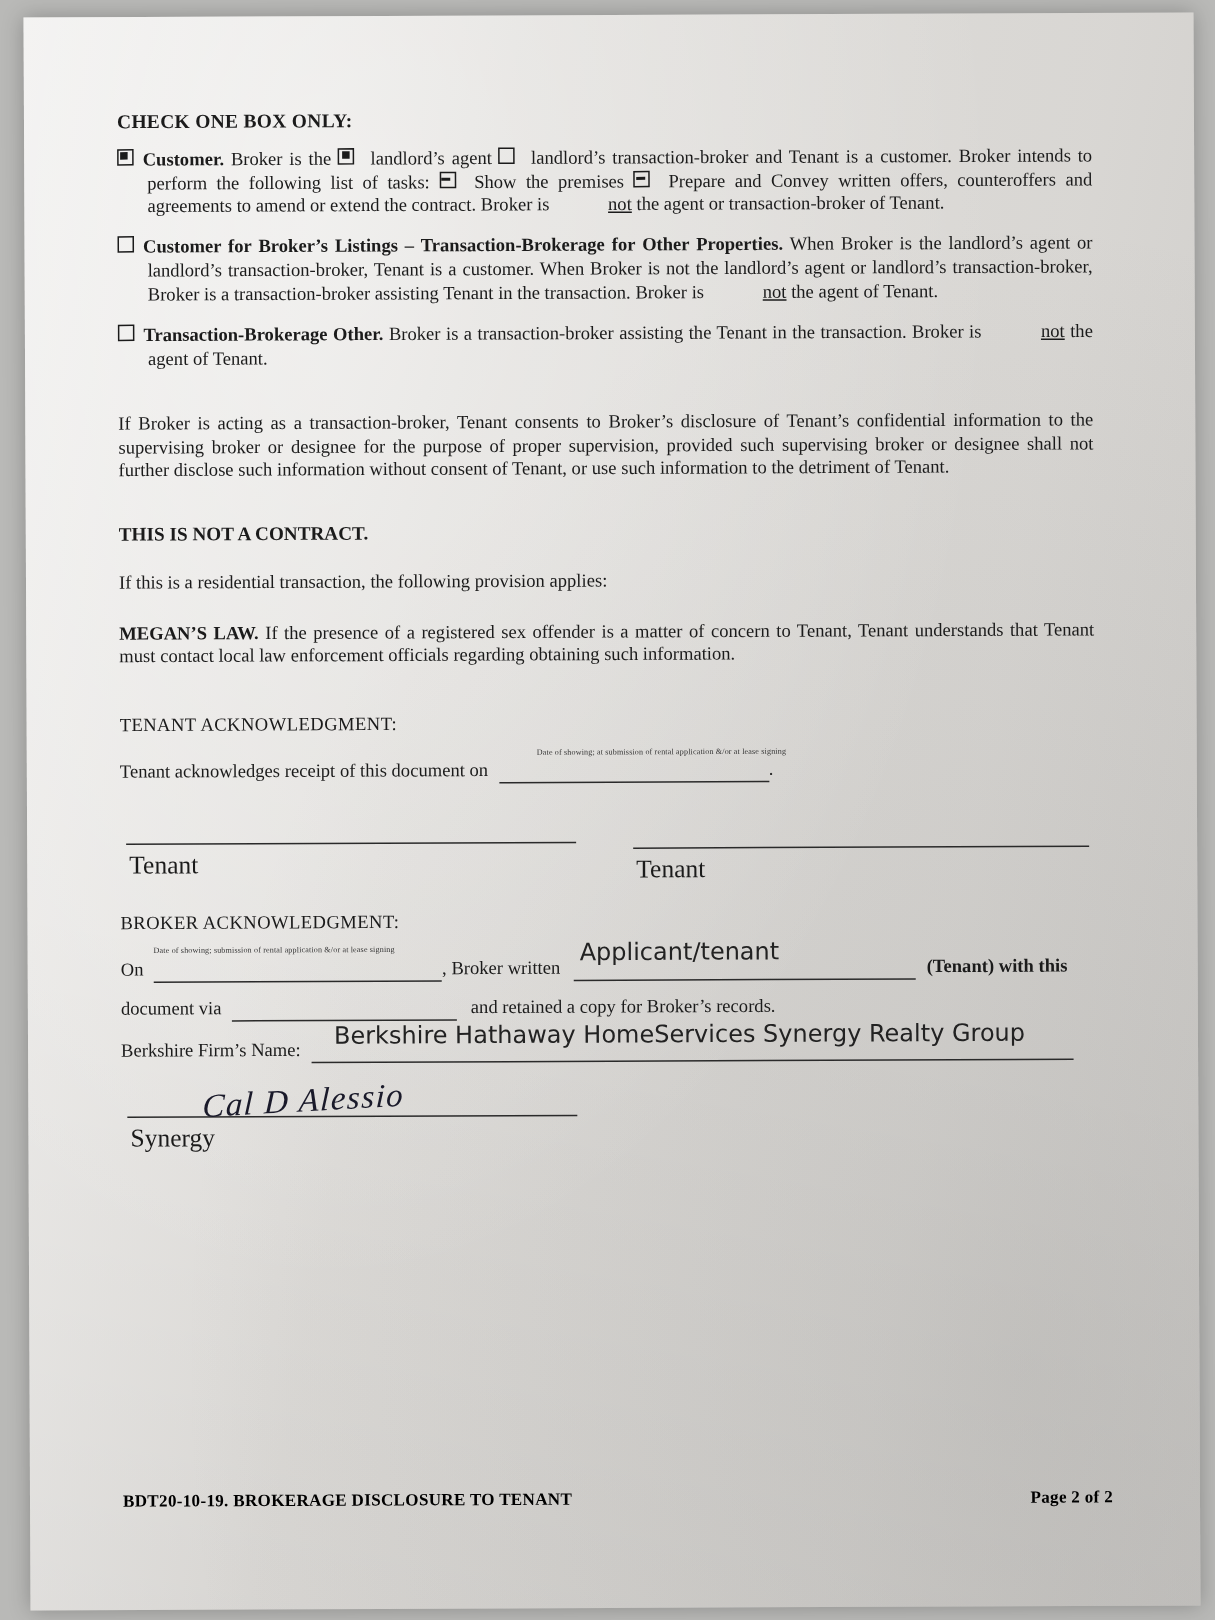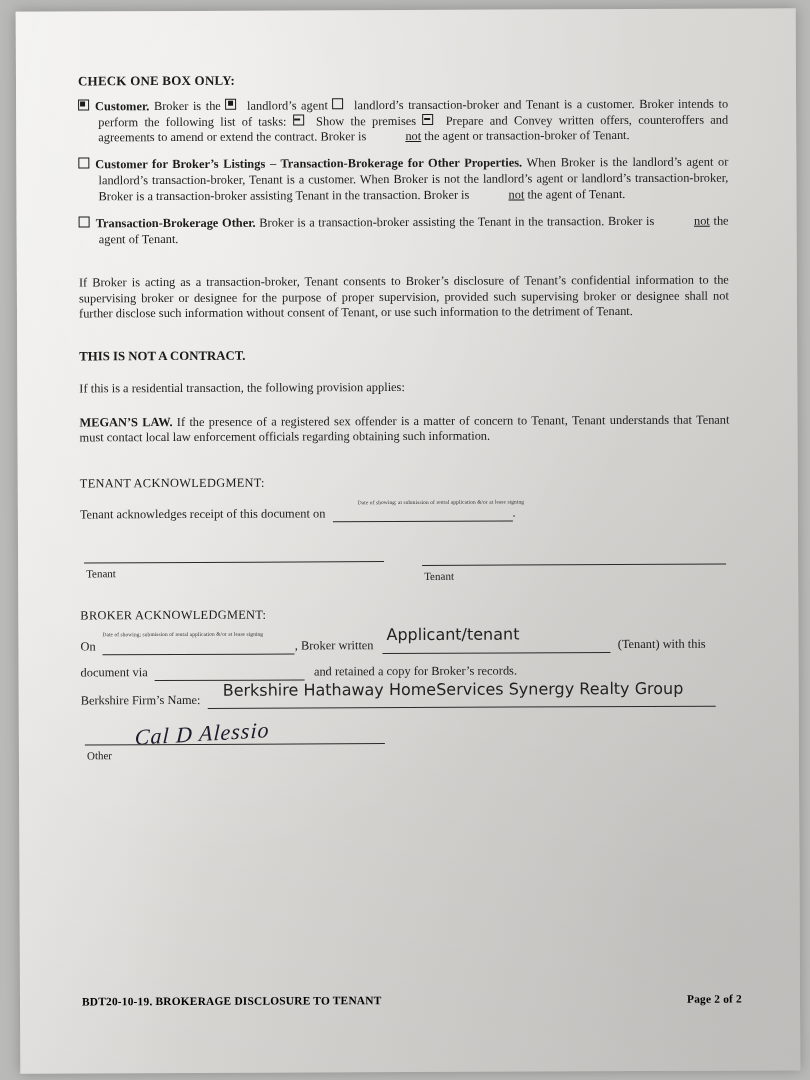--- a/index.html
+++ b/index.html
@@ -102,21 +102,21 @@
     color: #333;
     position: absolute;
     white-space: nowrap;
   }
   .sigline {
     position: absolute;
     border-bottom: 1px solid #2a2a2a;
   }
   .siglabel {
     position: absolute;
-    font-size: 11px;
+    font-size: 17px;
   }
   .hand {
     font-family: "DejaVu Sans", sans-serif;
     font-size: 16px;
     color: #222;
     position: absolute;
     white-space: nowrap;
   }
   .sig-script {
     position: absolute;
@@ -191,39 +191,39 @@
     </div>
 
     <div class="acks" style="margin-top:14px;">BROKER ACKNOWLEDGMENT:</div>
 
     <div class="blocktext" style="height:26px;">
       <span>On</span>
       <span class="rule" style="width:192px; margin-left:4px;">&nbsp;</span><span>, Broker written</span>
       <span class="tiny" style="left:22px; top:-7px;">Date of showing; submission of rental application &amp;/or at lease signing</span>
       <span class="rule" style="width:228px; margin-left:6px;">&nbsp;</span>
       <span class="hand" style="left:306px; top:-12px;">Applicant/tenant</span>
-      <span style="margin-left:4px;">(Tenant)  with  this</span>
+      <span style="margin-left:4px;font-weight:bold;">(Tenant)  with  this</span>
     </div>
 
     <div class="blocktext" style="height:28px;">
       <span>document via</span>
       <span class="rule" style="width:150px; margin-left:4px;">&nbsp;</span>
       <span style="margin-left:6px;margin-top:30px;">and retained a copy for Broker’s records.</span>
     </div>
 
     <div class="blocktext" style="height:34px;">
       <span>Berkshire Firm’s Name:</span>
       <span class="rule" style="width:508px; margin-left:4px;">&nbsp;</span>
       <span class="hand" style="left:142px; top:-11px;">Berkshire Hathaway HomeServices Synergy Realty Group</span>
     </div>
 
     <div class="blocktext" style="height:40px;">
       <span class="sigline" style="left:4px; top:18px; width:300px;"></span>
       <span class="sig-script" style="left:54px; top:-6px;">Cal D Alessio</span>
-      <span class="siglabel" style="left:6px; top:22px;">Other</span>
+      <span class="siglabel" style="left:6px; top:22px;">Synergy</span>
     </div>
 
   </div>
 
   <div class="footer">
     <span>BDT20-10-19.  BROKERAGE DISCLOSURE TO TENANT</span>
     <span>Page 2 of 2</span>
   </div>
 </div>
 

